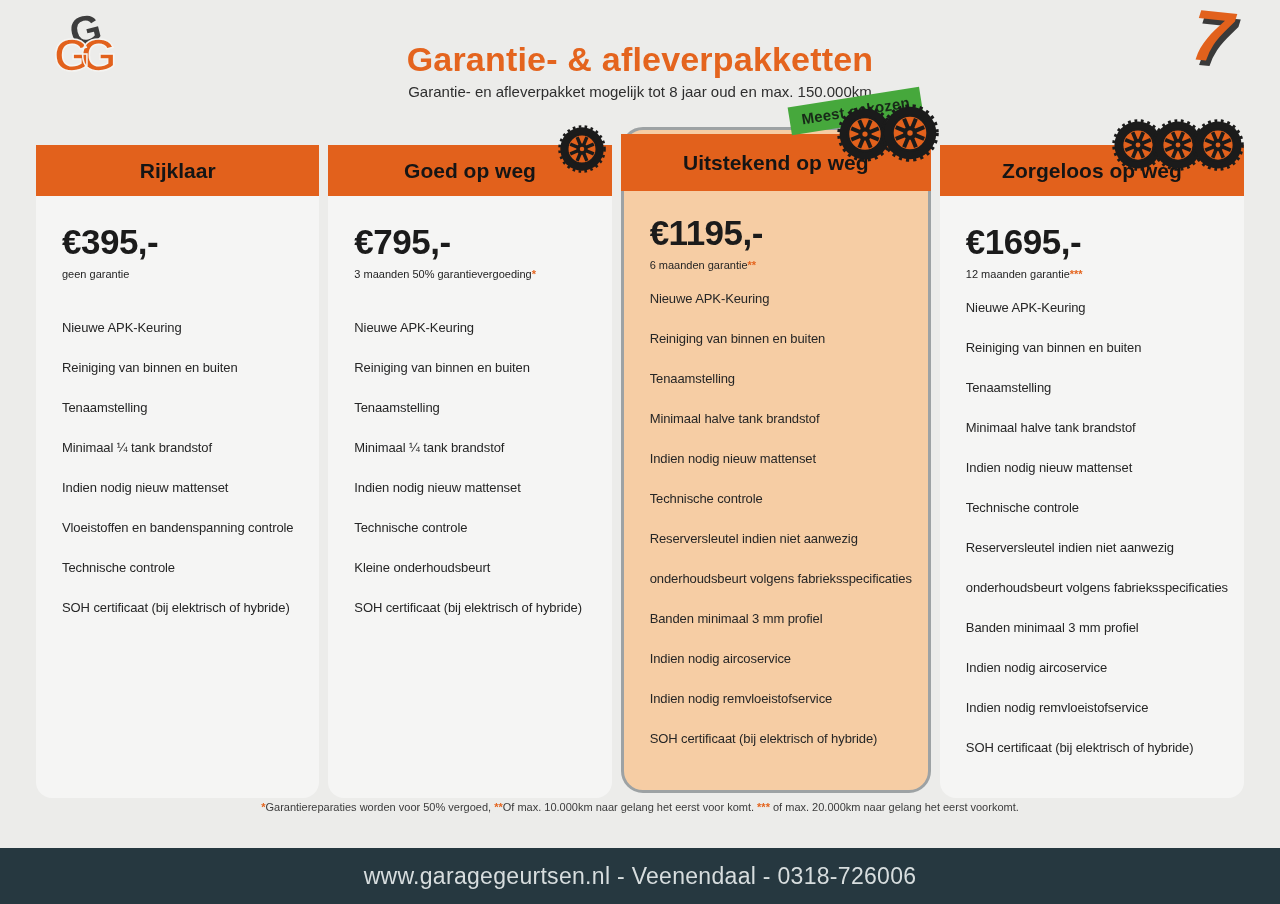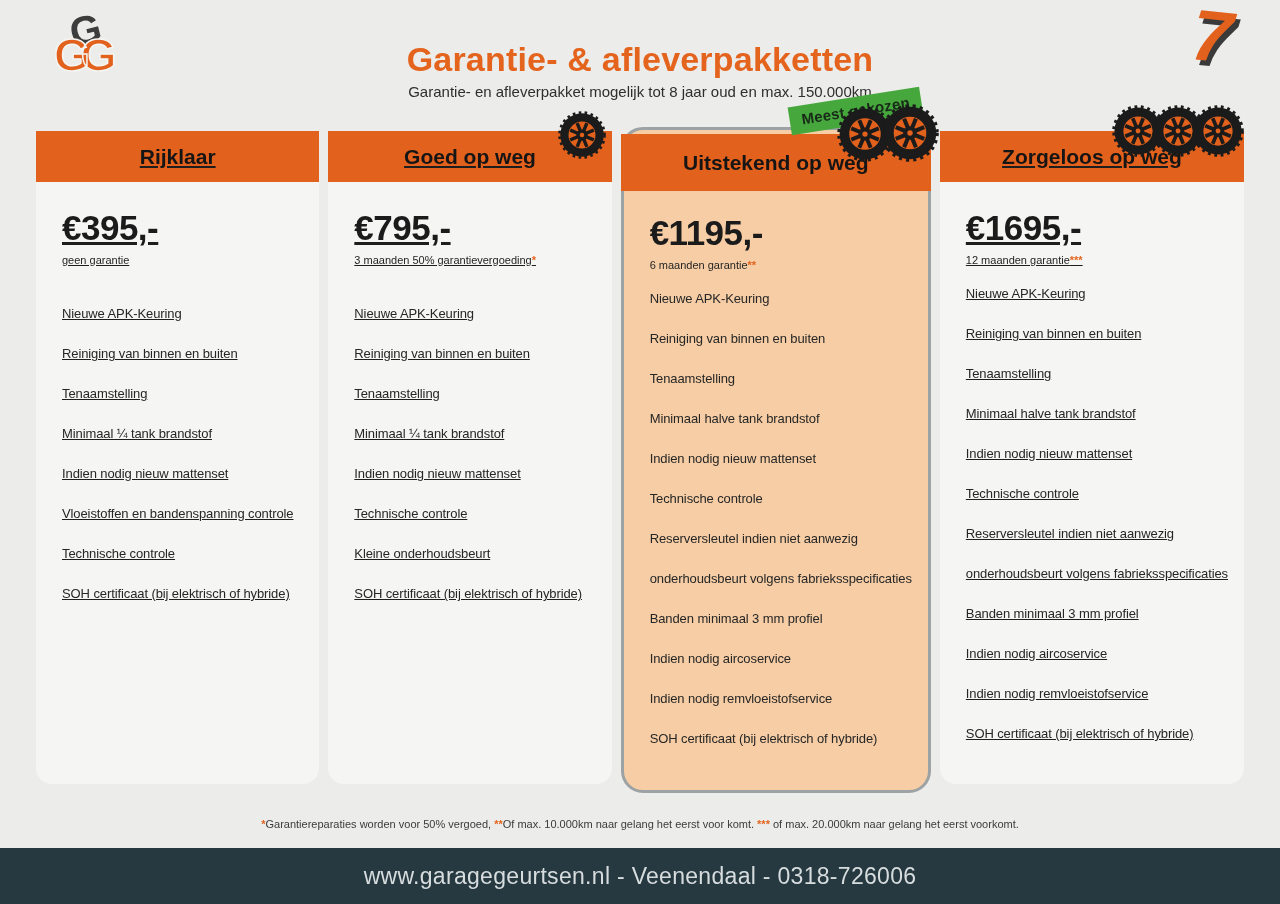--- a/index.html
+++ b/index.html
@@ -30,21 +30,21 @@
   .page-subtitle { text-align:center; margin-top:4px; font-size:15px; color:#2e2e2e; }
   .seven {
     position:absolute; right:48px; top:0px; font-size:72px; font-weight:800;
     font-style:italic; color:#E2611C; transform:rotate(6deg);
     text-shadow:4px 5px 0 #3a3a3a; line-height:1;
   }
 
   
   .main { height:673px; padding:0 36px; display:grid; grid-template-columns:repeat(4,1fr); gap:9px; align-items:start; }
   .package { position:relative; }
-  .package:not(.featured) { margin-top:4px;text-decoration:underline; }
+  .package:not(.featured) { margin-top:18px; }
   .pkg-header {
     position:relative; height:51px; background:#E2611C;
     display:flex; align-items:center; justify-content:center; z-index:2;
   }
   .pkg-title { font-size:21px; font-weight:700; color:#151515; }
   .pkg-body { background:#F5F5F4; height:602px; border-radius:0 0 16px 16px; padding:26px 16px 0 26px; }
   .package.featured {
     border:3px solid #9DA2A4; border-radius:22px; background:#F6CDA4; height:666px;
   }
   .featured .pkg-header { margin:4px -3px 0; height:57px; }
@@ -63,21 +63,21 @@
     padding:5px 12px 6px; transform:rotate(-9deg); letter-spacing:0.2px;
   }
   .tires { position:absolute; z-index:3; display:flex; align-items:flex-end; }
   .tires-1 { right:6px; top:-20px; }
   .tires-2 { right:-8px; top:-30px; }
   .tires-3 { right:0px; top:-26px; }
   .tires svg { margin-left:-12px; }
   .tires svg:first-child { margin-left:0; }
 
   
-  .fineprint { height:48px; display:flex; flex-direction:column; justify-content:center; text-align:center; }
+  .fineprint { height:48px; display:flex; flex-direction:row; justify-content:center; text-align:center; }
   .fineprint p { font-size:11px; color:#3b3b3b; line-height:14px; }
   .footer {
     height:56px; background:#263840; display:flex; align-items:center; justify-content:center;
   }
   .footer-text { color:#D7DDDE; font-size:23px; letter-spacing:0.3px; }
 </style>
 </head>
 <body>
 
 <header class="top">

